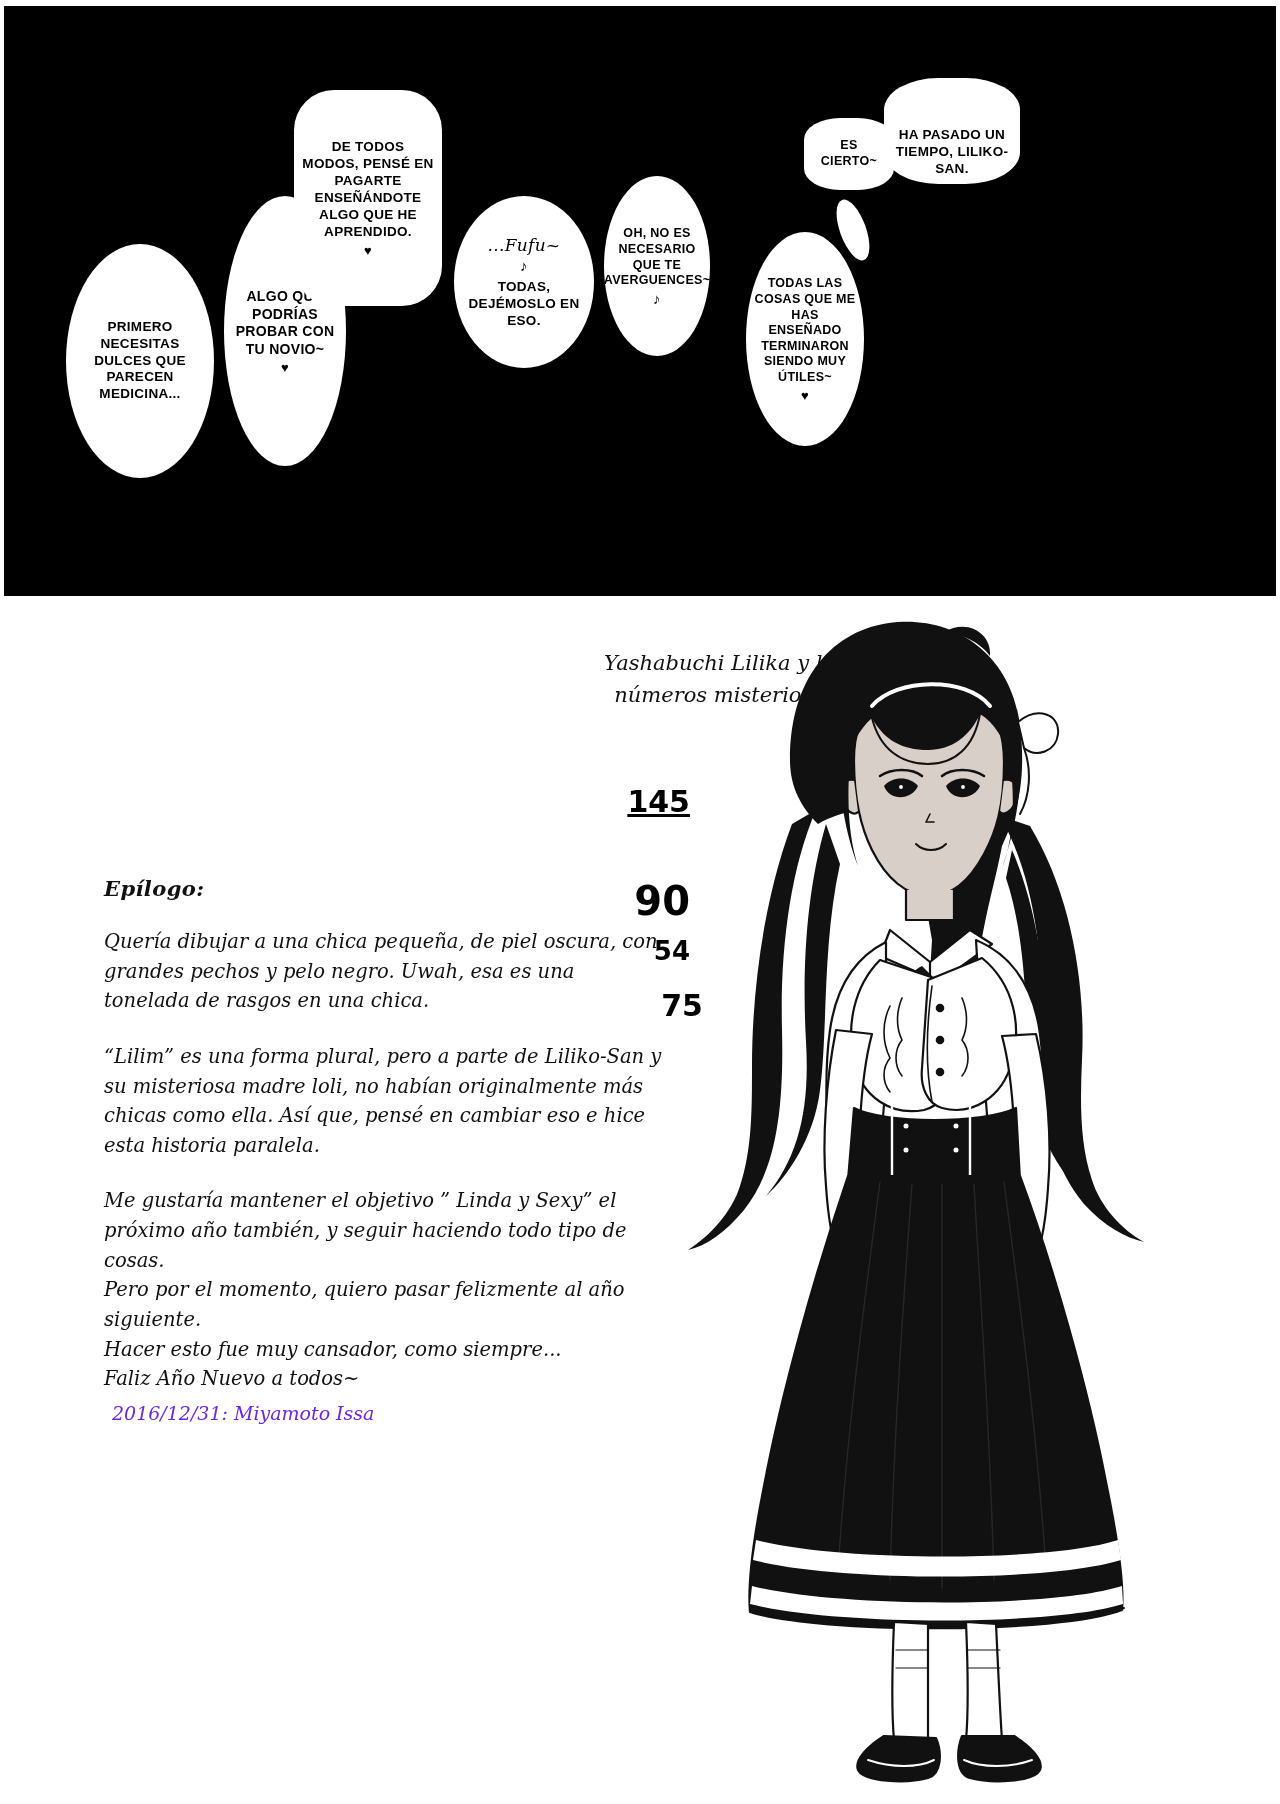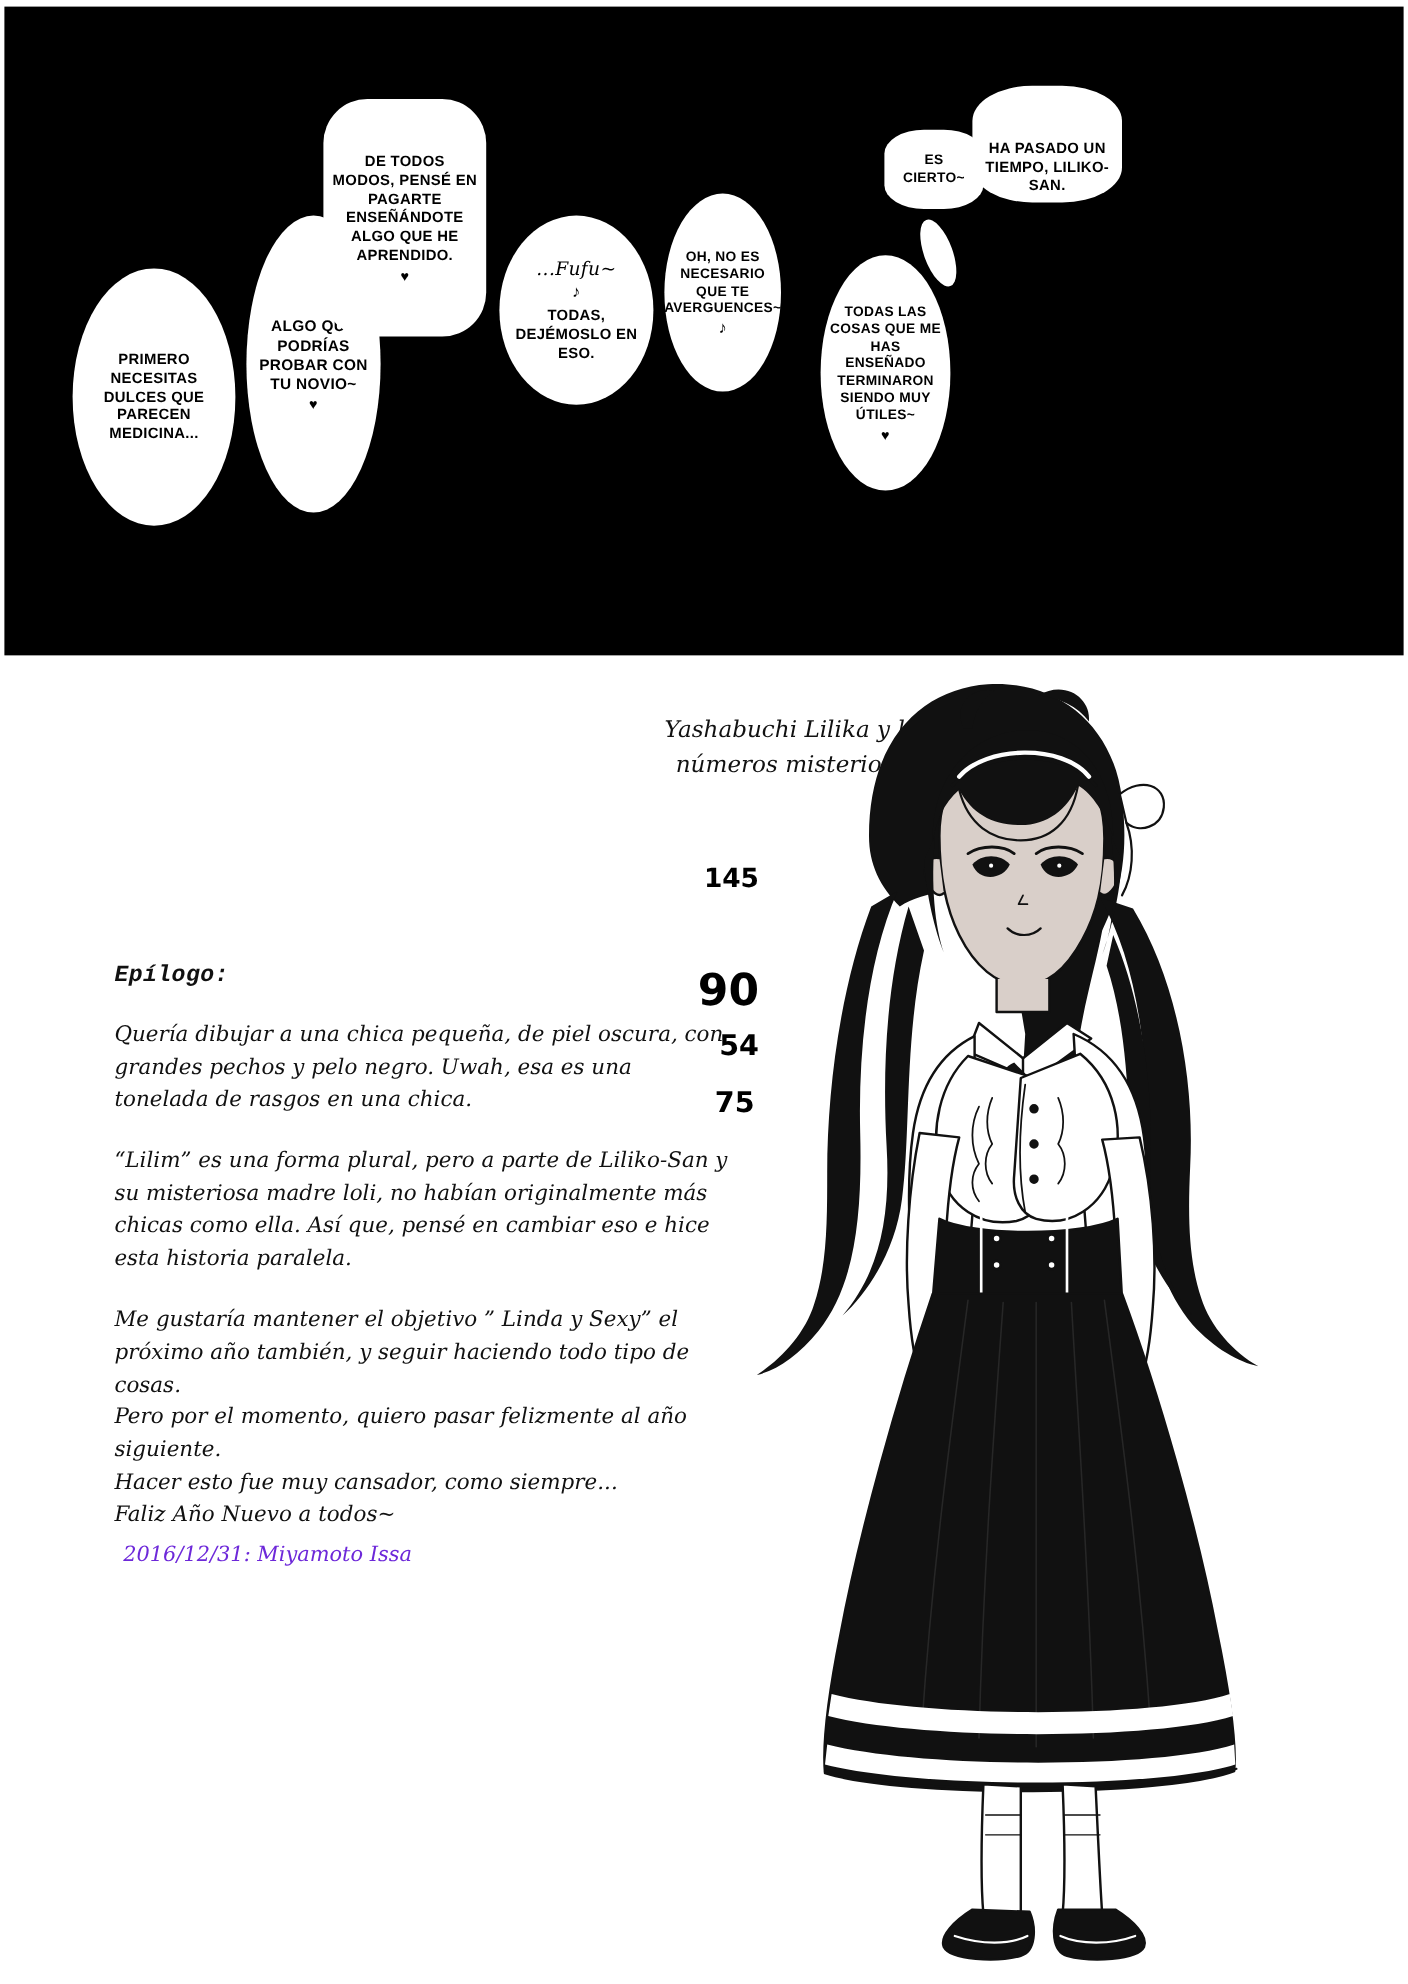--- a/index.html
+++ b/index.html
@@ -100,41 +100,40 @@
   }
 
   .measure {
     position: absolute;
     font-family: "DejaVu Sans", sans-serif;
     font-weight: 700;
     color: #000;
     text-align: right;
     width: 90px;
   }
-  #m1 { left: 600px; top: 188px; font-size: 24px; }
+  #m1 { left: 600px; top: 188px; font-size: 30px; text-decoration: underline; }
   #m2 { left: 600px; top: 282px; font-size: 40px; }
   #m3 { left: 600px; top: 340px; font-size: 26px; }
-  #m4 { left: 596px; top: 392px; font-size: 26px; }
+  #m4 { left: 613px; top: 392px; font-size: 30px; }
 
   #epilogue {
     position: absolute;
     left: 104px;
     top: 280px;
     width: 560px;
     color: #111;
     font-family: "DejaVu Serif", serif;
     font-style: italic;
   }
   #epilogue h2 {
     margin: 0 0 26px 0;
     font-size: 21px;
     font-weight: 700;
     font-style: italic;
     letter-spacing: .4px;
-    font-family: Liberation Mono, monospace;
   }
   #epilogue p {
     margin: 0 0 26px 0;
     font-size: 19.5px;
     line-height: 1.52;
     white-space: pre-line;
   }
   #sign {
     position: absolute;
     left: 112px;

